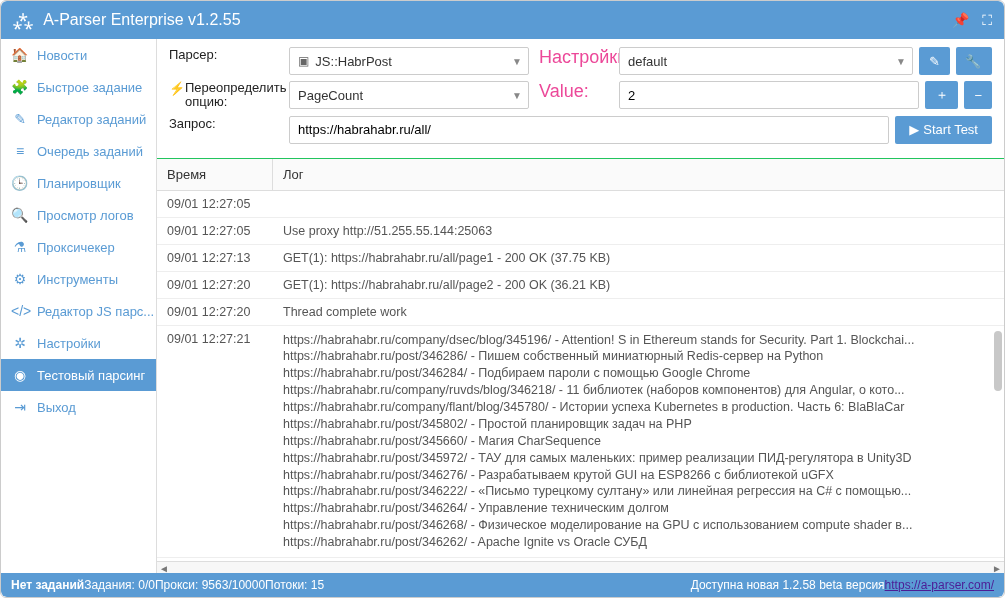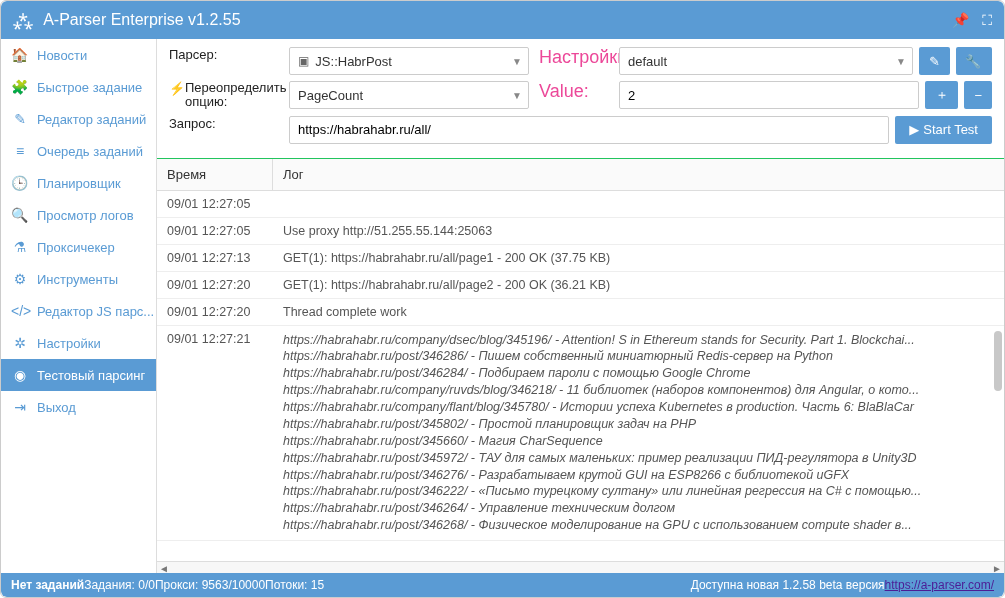--- a/index.html
+++ b/index.html
@@ -25,21 +25,21 @@
 .btn { background: #5a9bd4; color: #fff; border: none; height: 28px; padding: 0 10px; margin-left: 6px; cursor: pointer; border-radius: 2px; display: flex; align-items: center; font-size: 13px; }
 .btn .bico { margin-right: 4px; }
 .gridhead { display: flex; border-top: 1px solid #22c55e; border-bottom: 1px solid #ddd; background: #fafafa; }
 .gh1 { width: 116px; padding: 8px 10px; border-right: 1px solid #ddd; }
 .gh2 { flex: 1; padding: 8px 10px; }
 .gridbody { flex: 1; overflow: hidden; position: relative; }
 .grow { display: flex; border-bottom: 1px solid #eee; }
 .gc1 { width: 116px; padding: 6px 10px; color: #555; font-size: 12.5px; }
 .gc2 { flex: 1; padding: 6px 10px; color: #555; font-size: 12.5px; white-space: nowrap; overflow: hidden; text-overflow: ellipsis; }
 .multi { line-height: 1.35; white-space: normal; }
-.multi div { white-space: nowrap; overflow: hidden; text-overflow: ellipsis; font-style: italic; }
+.multi div { white-space: nowrap; overflow: hidden; text-overflow: ellipsis; }
 .scrollbar { position: absolute; right: 2px; top: 0; bottom: 0; width: 10px; }
 .scrollthumb { position: absolute; right: 0; top: 140px; width: 8px; height: 60px; background: #c8c8c8; border-radius: 4px; }
 .hscroll { height: 12px; border-top: 1px solid #ddd; position: relative; background: #f7f7f7; }
 .hscroll .harrow { position: absolute; top: 0; width: 14px; height: 12px; display: flex; align-items: center; justify-content: center; color: #777; font-size: 10px; }
 .hscroll .harrow.l { left: 0; }
 .hscroll .harrow.r { right: 0; }
 .footer { background: #5a9bd4; color: #fff; height: 24px; display: flex; align-items: center; padding: 0 10px; font-size: 12px; border-radius: 0 0 6px 6px; }
 .footer .fspan { }
 .footer .fspacer { flex: 1; }
 .footer a { color: #4c1d95; text-decoration: underline; }
@@ -187,20 +187,21 @@
           <div>https://habrahabr.ru/post/346284/ - Подбираем пароли с помощью Google Chrome</div>
           <div>https://habrahabr.ru/company/ruvds/blog/346218/ - 11 библиотек (наборов компонентов) для Angular, о кото...</div>
           <div>https://habrahabr.ru/company/flant/blog/345780/ - Истории успеха Kubernetes в production. Часть 6: BlaBlaCar</div>
           <div>https://habrahabr.ru/post/345802/ - Простой планировщик задач на PHP</div>
           <div>https://habrahabr.ru/post/345660/ - Магия CharSequence</div>
           <div>https://habrahabr.ru/post/345972/ - ТАУ для самых маленьких: пример реализации ПИД-регулятора в Unity3D</div>
           <div>https://habrahabr.ru/post/346276/ - Разрабатываем крутой GUI на ESP8266 с библиотекой uGFX</div>
           <div>https://habrahabr.ru/post/346222/ - «Письмо турецкому султану» или линейная регрессия на C# с помощью...</div>
           <div>https://habrahabr.ru/post/346264/ - Управление техническим долгом</div>
           <div>https://habrahabr.ru/post/346268/ - Физическое моделирование на GPU с использованием compute shader в...</div>
+          <div>https://habrahabr.ru/post/346262/ - Apache Ignite vs Oracle СУБД</div>
 
         </div>
       </div>
       <div class="scrollbar">
           <div class="scrollthumb"></div>
         </div>
     </div>
 
     <div class="hscroll">
       <div class="harrow l">◄</div>

